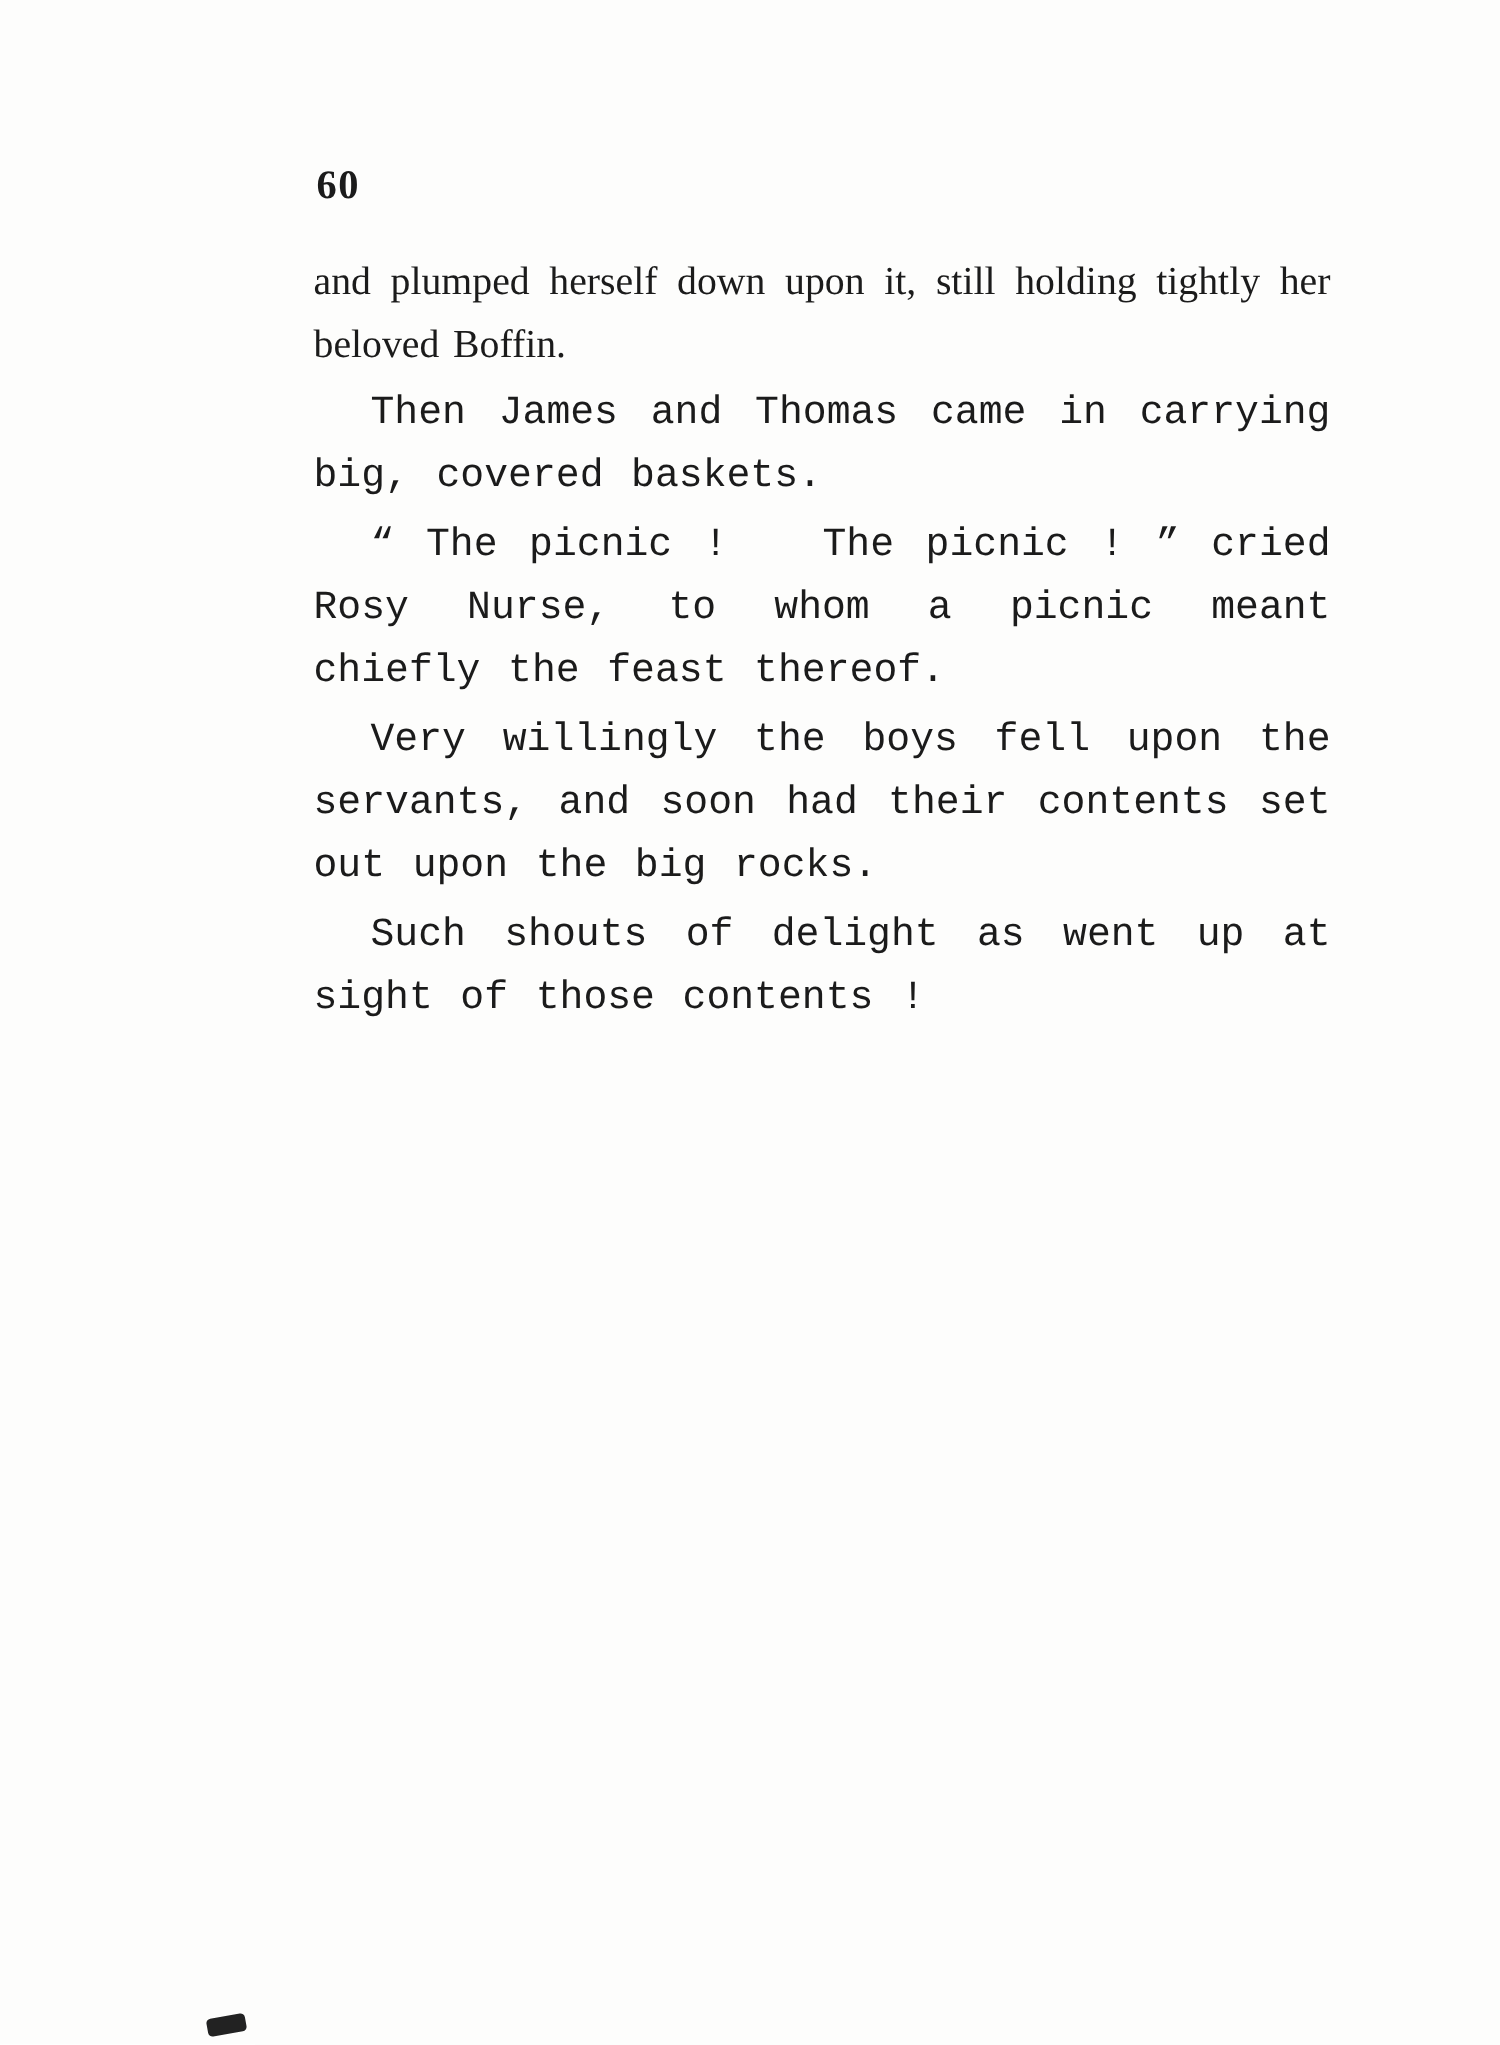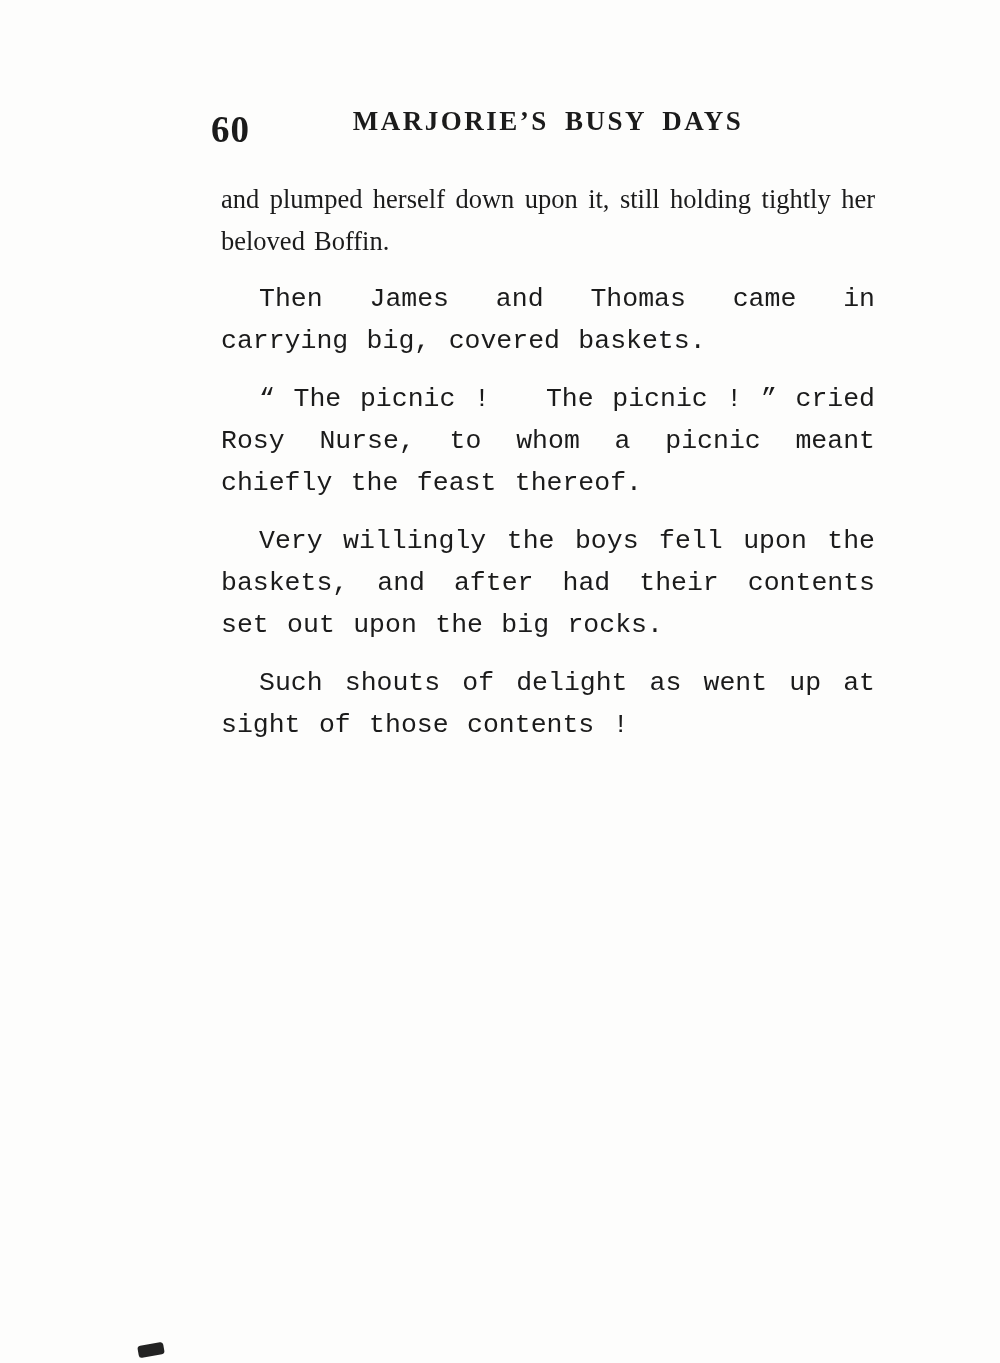--- a/index.html
+++ b/index.html
@@ -21,42 +21,42 @@
     position: absolute;
     top: 106px;
     left: 205px;
     width: 686px;
     height: 36px;
   }
   .page-number {
     position: absolute;
     left: 6px;
     top: 2px;
-    font-size: 37px;
+    font-size: 27px;
     font-weight: bold;
     letter-spacing: 1px;
   }
   .running-title {
     text-align: center;
     font-size: 27px;
     font-weight: bold;
     letter-spacing: 2.5px;
     word-spacing: 7px;
   }
   .text-block {
     position: absolute;
     top: 162px;
     left: 205px;
     width: 686px;
     font-size: 26.5px;
     line-height: 42px;
     text-align: justify;
   }
   .para {
-    margin: 16px;
+    margin: 4px;
     word-spacing: 2.5px;
     white-space: pre-wrap;
   }
   .para.indent {
     text-indent: 38px;
     font-family: Liberation Mono, monospace;
   }
   .scan-artifact {
     position: absolute;
     left: 138px;
@@ -68,27 +68,26 @@
     transform: rotate(-10deg);
   }
 </style>
 </head>
 <body>
 
 <div class="page">
 
   <div class="header">
     <span class="page-number">60</span>
-    <div class="running-title">MARJORIE’S BUSY DAYS</div>
   </div>
 
   <div class="text-block">
 
   <p class="para">and plumped herself down upon it, still holding tightly her beloved Boffin.</p>
       <p class="para indent">Then James and Thomas came in carrying big, covered baskets.</p>
       <p class="para indent">“ The picnic !   The picnic ! ” cried Rosy Nurse, to whom a picnic meant chiefly the feast thereof.</p>
-      <p class="para indent">Very willingly the boys fell upon the baskets, and after had their contents set out upon the big rocks.</p>
+      <p class="para indent">Very willingly the boys fell upon the servants, and soon had their contents set out upon the big rocks.</p>
       <p class="para indent">Such shouts of delight as went up at sight of those contents !</p>
     </div>
 
   <div class="scan-artifact"></div>
 
 </div>
 
 </body></html>

